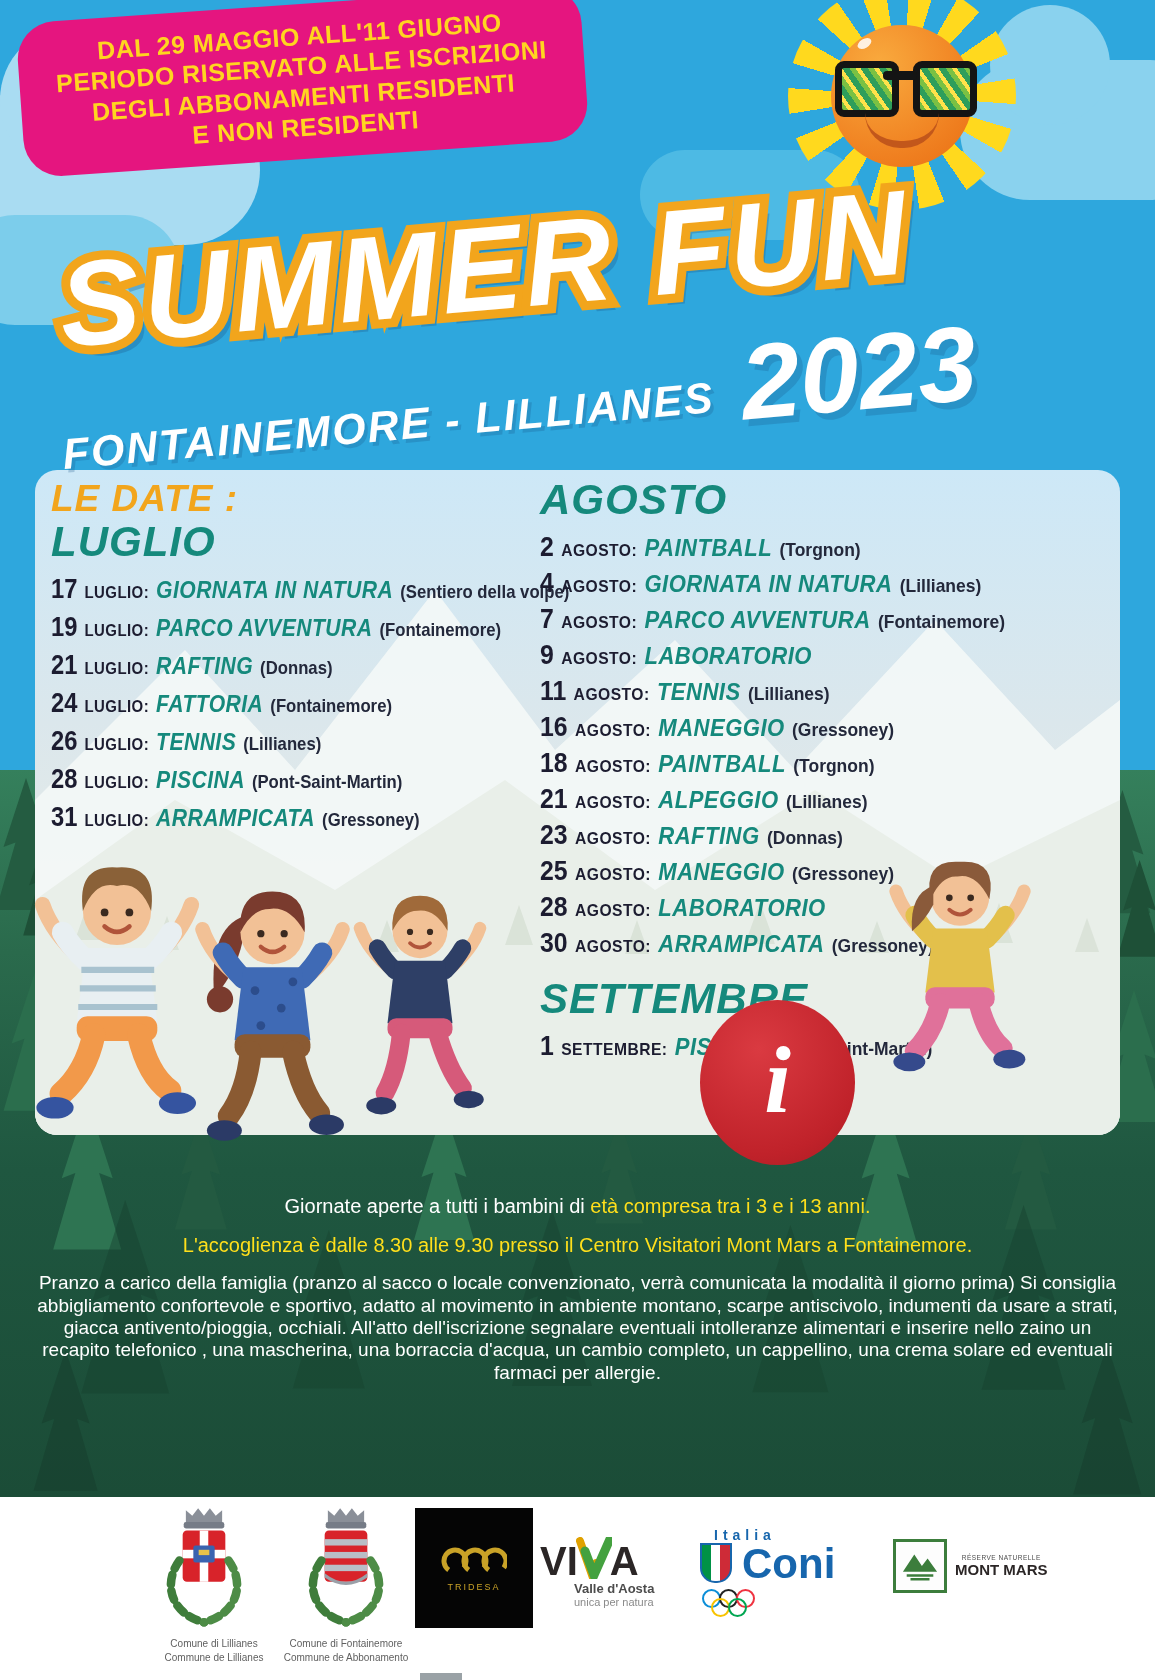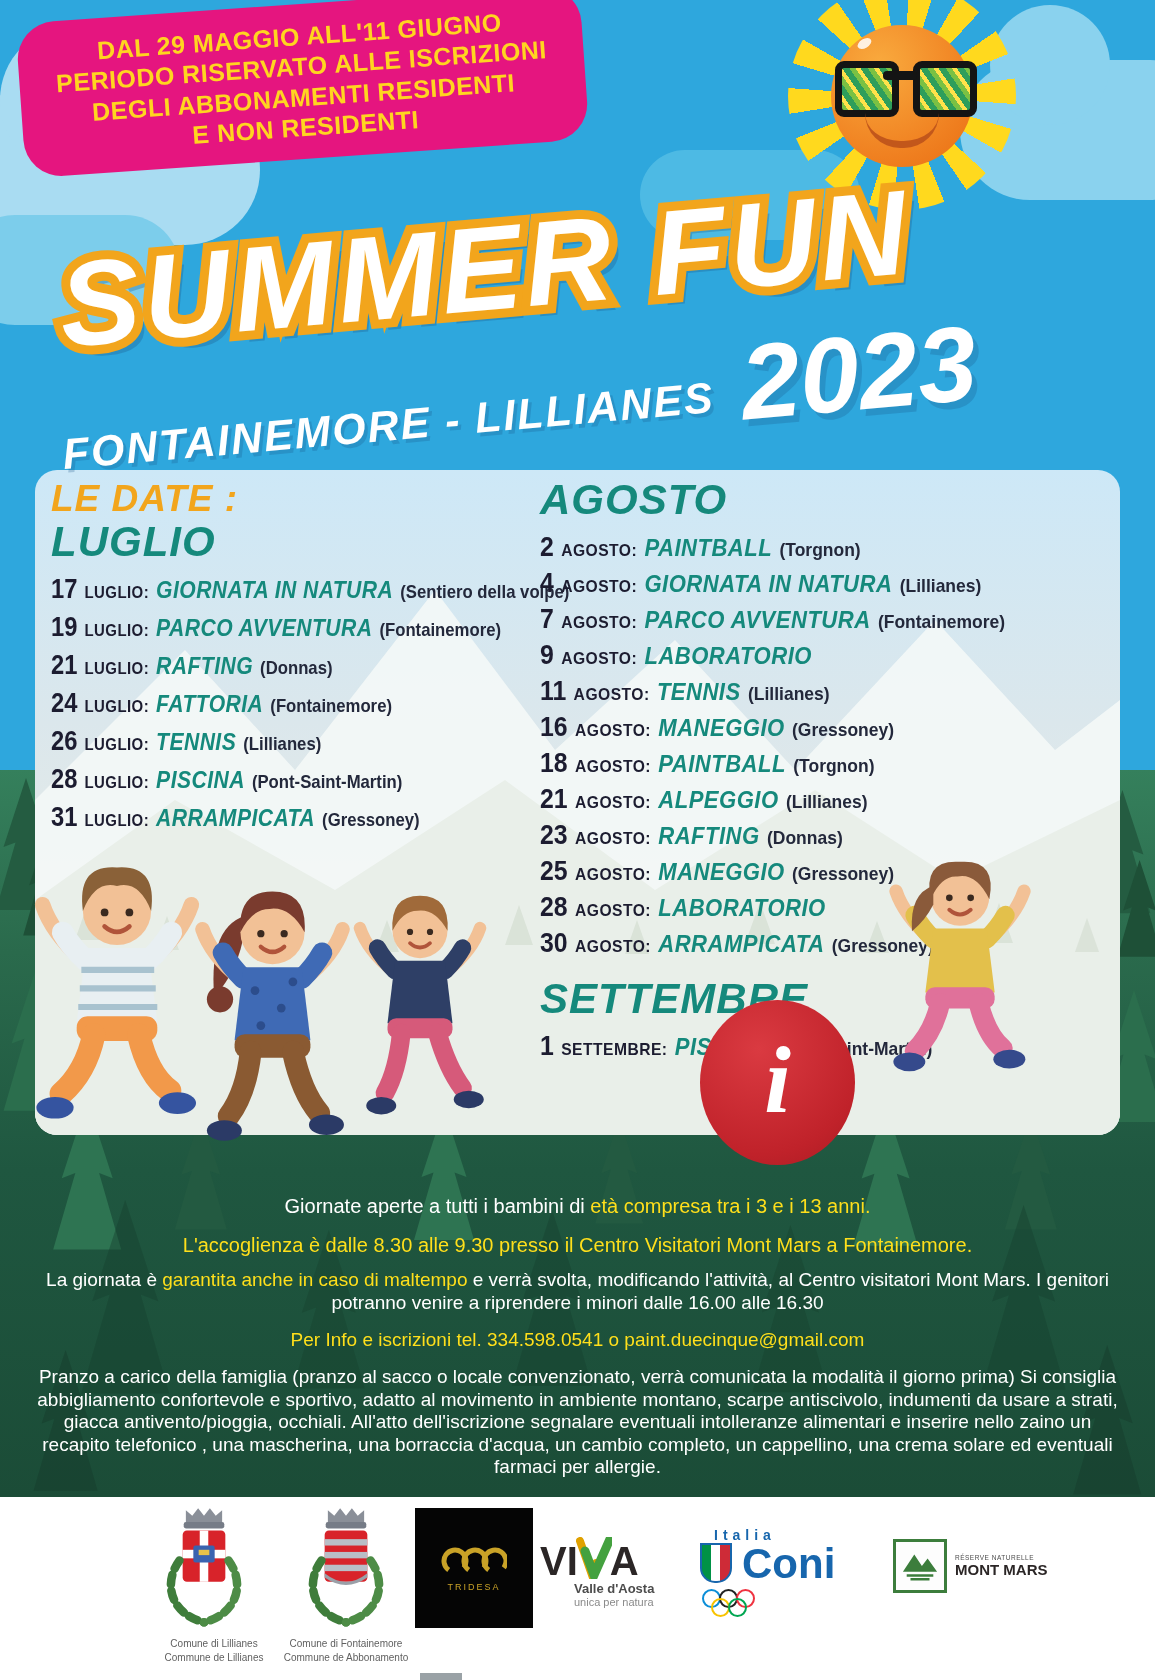--- a/index.html
+++ b/index.html
@@ -107,21 +107,21 @@
   .coni .italia{font-size:14px;font-weight:bold;color:#1766ad;letter-spacing:5px;text-align:left;margin-left:14px;}
   .coni-row{display:flex;align-items:flex-start;gap:10px;}
   .coni-shield{width:28px;height:36px;border:2px solid #1766ad;border-radius:0 0 15px 15px;
     background:linear-gradient(90deg,#009246 0 33%,#ffffff 33% 66%,#ce2b37 66%);}
   .coni .brand{font-size:42px;font-weight:bold;color:#1766ad;line-height:1;}
   .rings{position:relative;height:26px;margin-top:4px;margin-left:2px;width:90px;}
   .ring{position:absolute;width:15px;height:15px;border-radius:50%;border:2.5px solid;}
 
   .montmars{position:absolute;left:893px;top:42px;display:flex;align-items:center;gap:8px;}
   .mm-box{width:48px;height:48px;border:3px solid #3c7d3c;background:#fdfdfd;display:flex;align-items:center;justify-content:center;}
-  .mm-text{text-align:left;}
+  .mm-text{text-align:center;}
   .mm-small{font-size:6.5px;color:#4c4c4c;letter-spacing:.5px;}
   .mm-big{font-size:15px;font-weight:bold;color:#2b2626;}
 
   .bottom-bar{position:absolute;left:420px;top:1673px;width:42px;height:7px;background:#9aa2a6;z-index:7;}
 </style>
 </head>
 <body>
 
 <div class="poster">
 
@@ -422,22 +422,20 @@
     <ellipse cx="97" cy="160" rx="12" ry="7" fill="#354a8c"></ellipse>
   </svg>
 
   <div class="info-circle">
     <span>i</span>
   </div>
 
   <div class="info-text">
       <p class="info-line lead"><span class="white">Giornate aperte a tutti i bambini di </span><span class="yellow">età compresa tra i 3 e i 13 anni.</span></p>
       <p class="info-line lead"><span class="yellow">L'accoglienza è dalle 8.30 alle 9.30 presso il Centro Visitatori Mont Mars a Fontainemore.</span></p>
-      <p class="info-line gap"><span class="white">La giornata è </span><span class="yellow">garantita anche in caso di maltempo</span><span class="white"> e verrà svolta, modificando l'attività, al Centro visitatori Mont Mars. I genitori potranno venire a riprendere i minori dalle 16.00 alle 16.30</span></p>
-      <p class="info-line"><span class="yellow">Per Info e iscrizioni tel. 334.598.0541 o paint.duecinque@gmail.com</span></p>
       <p class="info-line"><span class="white">Pranzo a carico della famiglia (pranzo al sacco o locale convenzionato, verrà comunicata la modalità il giorno prima) Si consiglia abbigliamento confortevole e sportivo, adatto al movimento in ambiente montano, scarpe antiscivolo, indumenti da usare a strati, giacca antivento/pioggia, occhiali. All'atto dell'iscrizione segnalare eventuali intolleranze alimentari e inserire nello zaino un recapito telefonico , una mascherina, una borraccia d'acqua, un cambio completo, un cappellino, una crema solare ed eventuali farmaci per allergie.</span></p>
     </div>
 
   <div class="footer">
 
     <svg class="logo" style="left:155px;top:8px;" width="98" height="128" viewBox="0 0 90 120">
       <path d="M28 16 h34 v-11 l-6 5 -5.5-7 -5.5 7 -5.5-7 -5.5 7 -6-5 Z" fill="#8a8f98"></path>
       <rect x="26" y="16" width="38" height="6" rx="2" fill="#767c87"></rect>
       <rect x="25" y="24" width="40" height="48" rx="4" fill="#d8232a"></rect>
       <rect x="41" y="24" width="8" height="48" fill="#fff"></rect>

